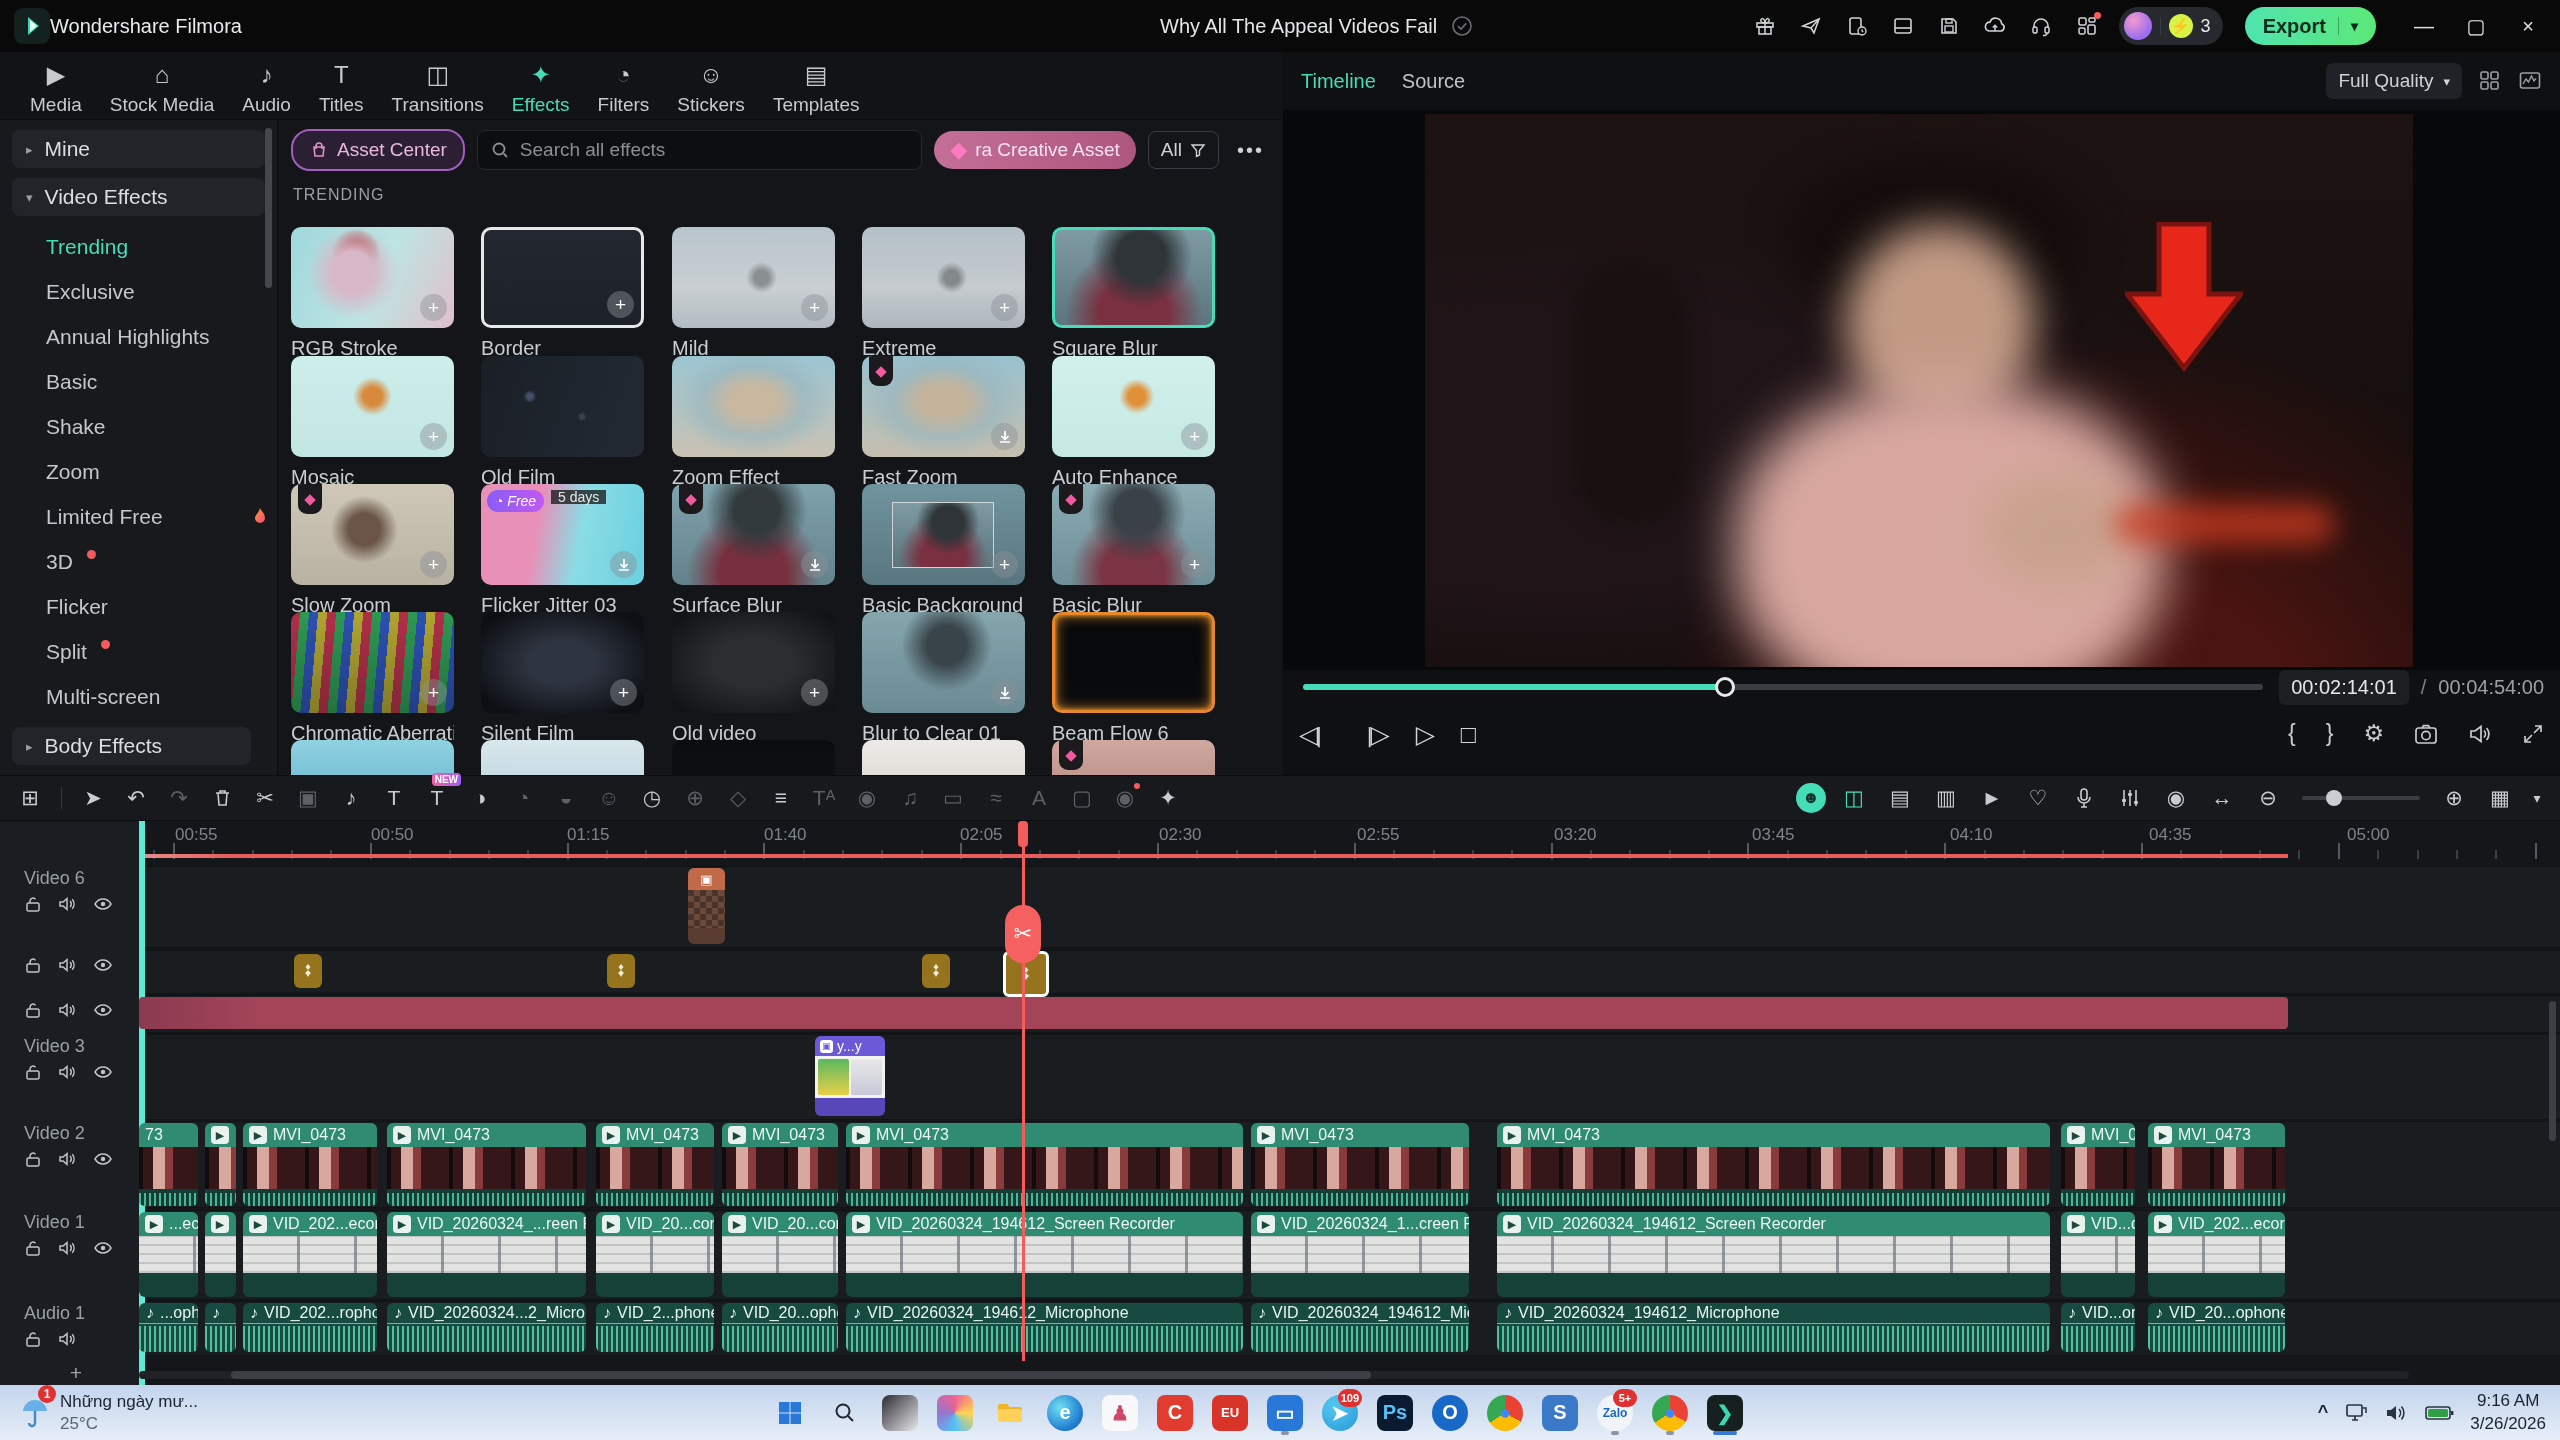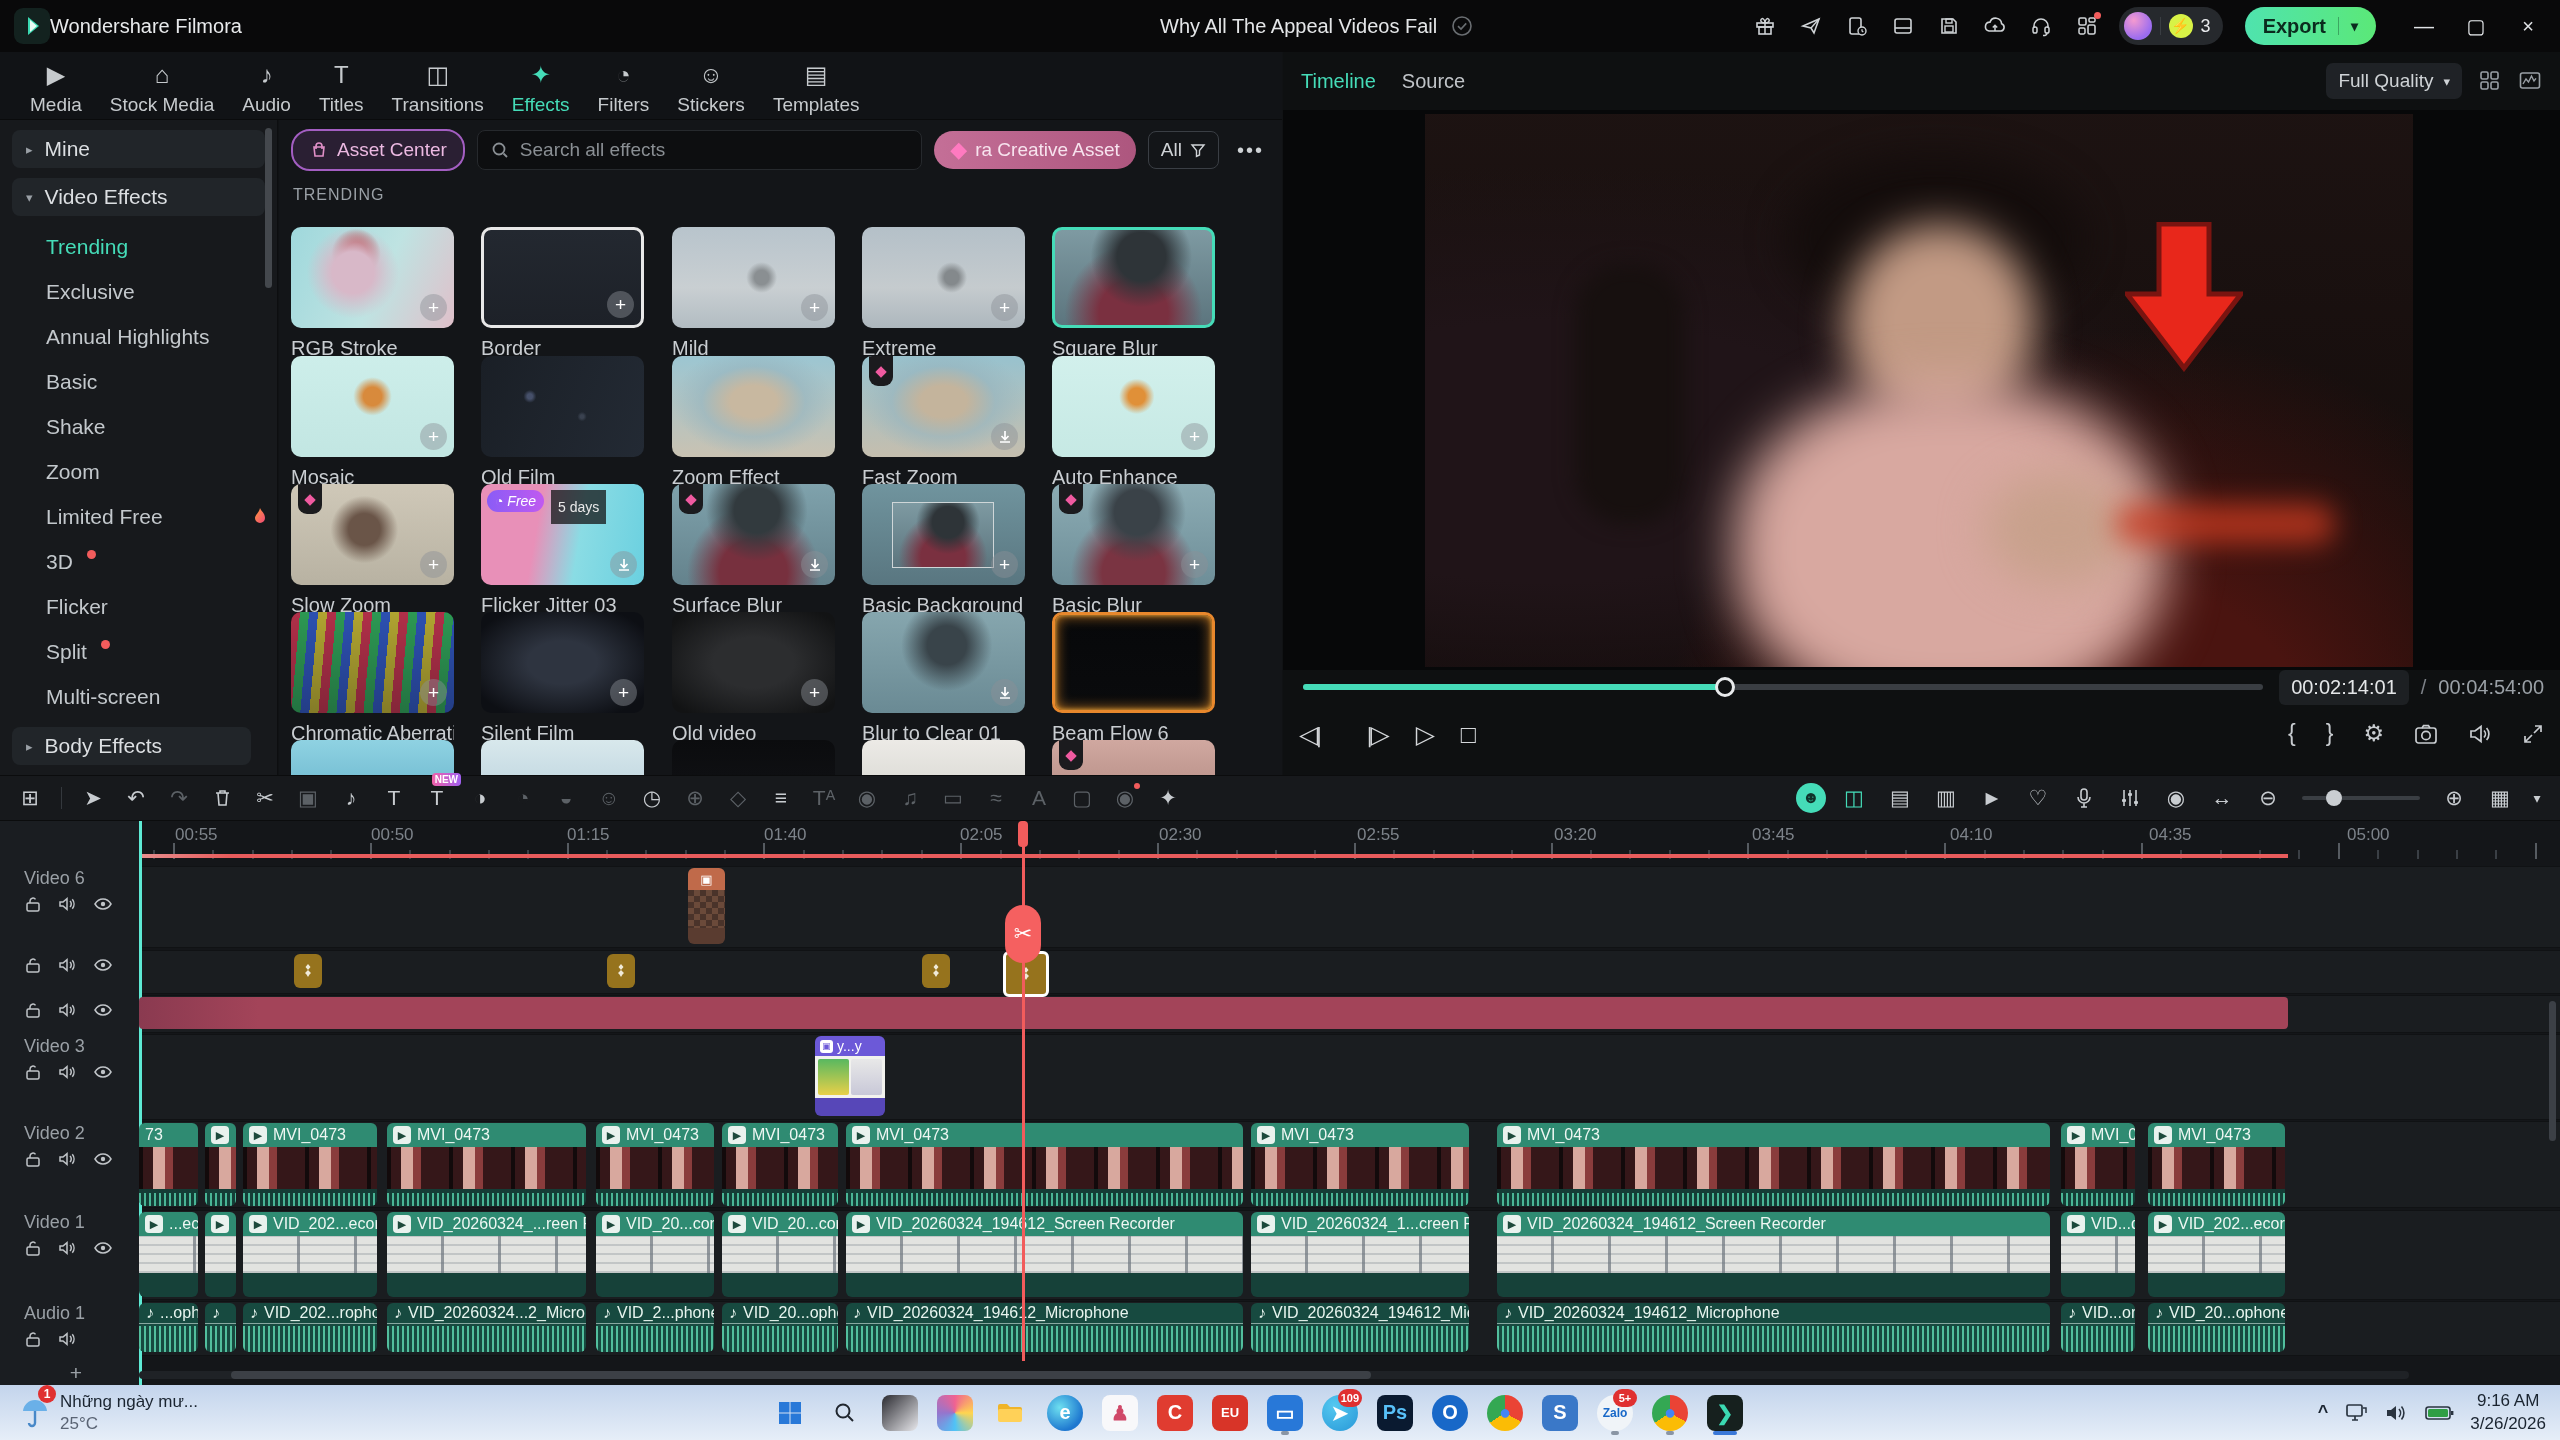--- a/index.html
+++ b/index.html
@@ -58,21 +58,21 @@
   #fx-section{position:absolute;left:14px;top:66px;font-size:16px;letter-spacing:1px;color:#9aa0a6;}
   .fx-cell{position:absolute;width:163px;}
   .fx-thumb{width:163px;height:101px;border-radius:10px;position:relative;overflow:hidden;box-sizing:border-box;}
   .fx-thumb.selected{border:3px solid #45dcb8;}
   .fx-thumb.white-border{border:3px solid #e8e8e8;}
   .fx-thumb.fire-border{border:3px solid #e8882c;box-shadow:inset 0 0 14px rgba(248,150,40,.85), inset 0 0 4px rgba(255,200,80,.9);}
   .fx-label{margin-top:9px;font-size:20px;color:#c9cdd1;white-space:nowrap;overflow:hidden;}
   .bdg-br{position:absolute;right:7px;bottom:7px;width:27px;height:27px;border-radius:50%;background:rgba(140,145,150,.45);color:#fff;font-size:19px;display:flex;align-items:center;justify-content:center;}
   .bdg-tl{position:absolute;left:7px;top:0;width:24px;height:30px;background:#1b1b1e;border-radius:0 0 9px 9px;display:flex;align-items:center;justify-content:center;color:#f05aa0;font-size:15px;}
   .bdg-free{position:absolute;left:6px;top:6px;height:22px;border-radius:11px;background:linear-gradient(90deg,#8a5cf6,#c05af0);color:#fff;font-size:14px;font-style:italic;display:flex;align-items:center;padding:0 8px;gap:4px;}
-  .bdg-days{position:absolute;left:70px;top:6px;height:34px;background:rgba(20,20,22,.75);color:#e8e8e8;font-size:14px;display:flex;align-items:center;padding:0 7px;}
+  .bdg-days{position:absolute;left:70px;top:6px;height:14px;background:rgba(20,20,22,.75);color:#e8e8e8;font-size:14px;display:flex;align-items:center;padding:0 7px;}
   .inner-sharp{position:absolute;left:30px;top:18px;width:100px;height:64px;border:1px solid #cfd6d8;background:radial-gradient(circle at 55% 30%,#2e3438 0 22%,transparent 45%),radial-gradient(circle at 50% 85%,#7a3040 0 30%,transparent 60%),linear-gradient(#7e9aa2,#5c757e);}
 
   
   #preview{position:absolute;left:1283px;top:52px;width:1277px;height:723px;background:#0e1011;}
   #pv-header{position:absolute;left:0;top:0;right:0;height:58px;display:flex;align-items:center;padding:0 18px;gap:26px;}
   .pv-tab{font-size:20px;color:#c0c4c8;}
   .pv-tab.active{color:#45dcb8;}
   #pv-right{margin-left:auto;display:flex;align-items:center;gap:16px;}
   #quality{height:36px;border-radius:7px;background:#1f2226;display:flex;align-items:center;gap:10px;padding:0 12px;color:#cfd3d6;font-size:19px;}
   #stage{position:absolute;left:0;top:58px;width:1277px;height:560px;background:#070809;}
@@ -105,21 +105,21 @@
   
   #timeline{position:absolute;left:0;top:821px;width:2560px;height:564px;background:#141619;overflow:hidden;}
   #ruler{position:absolute;left:0;top:0;width:2560px;height:38px;}
   #ruler-icons{position:absolute;left:14px;top:6px;display:flex;gap:22px;color:#b8bcc0;}
   .rlab{position:absolute;top:4px;font-size:17px;color:#7d838a;}
   #ticks{position:absolute;left:139px;right:0;bottom:0;height:16px;
     background-image:repeating-linear-gradient(90deg,#565b61 0 2px,transparent 2px 196.8px),repeating-linear-gradient(90deg,#3a3f45 0 2px,transparent 2px 39.36px);
     background-position:34px bottom,34px bottom;background-size:auto 16px,auto 9px;background-repeat:repeat-x;}
   #proj-line{position:absolute;left:139px;top:33px;width:2149px;height:4px;background:linear-gradient(90deg,#e89090,#e85c5c 90px);}
   .lane{position:absolute;left:139px;right:0;background:#1a1d20;border-top:1px solid #101214;border-bottom:1px solid #101214;}
-  #track-col{position:absolute;left:0;top:0;width:139px;height:564px;background:#1a1d21;border-right:3px solid #5eead4;}
+  #track-col{position:absolute;left:0;top:0;width:139px;height:564px;background:#1a1d21;border-right:6px solid #5eead4;}
   .thdr{position:absolute;left:0;width:139px;}
   .thdr .tname{font-size:18px;color:#9aa0a6;margin:2px 0 6px 24px;}
   .thdr .ticons{display:flex;gap:16px;margin-left:24px;color:#c8ccd0;}
   .clip{position:absolute;border-radius:6px;overflow:hidden;box-sizing:border-box;}
   .gclip-head{height:24px;background:#2f8b72;display:flex;align-items:center;gap:6px;padding:0 6px;color:#eef7f3;font-size:16px;white-space:nowrap;overflow:hidden;}
   .play-chip{min-width:18px;height:18px;border-radius:4px;background:#e9f2ee;color:#1d4a3c;font-size:11px;display:flex;align-items:center;justify-content:center;}
   .film{height:42px;background:repeating-linear-gradient(90deg,#120a0b 0 4px,#351719 4px 14px,#d8a89e 14px 26px,#8a3c3c 26px 34px,#351719 34px 62px);}
   .gwave{height:17px;background:#143d36;position:relative;}
   .gwave i{position:absolute;left:0;right:0;bottom:0;height:13px;background:repeating-linear-gradient(90deg,#4fc3a0 0 2px,transparent 2px 5px);opacity:.9;}
   .scrfilm{height:37px;background:repeating-linear-gradient(90deg,#e2e3e0 0 54px,#90969b 54px 57px);position:relative;}

